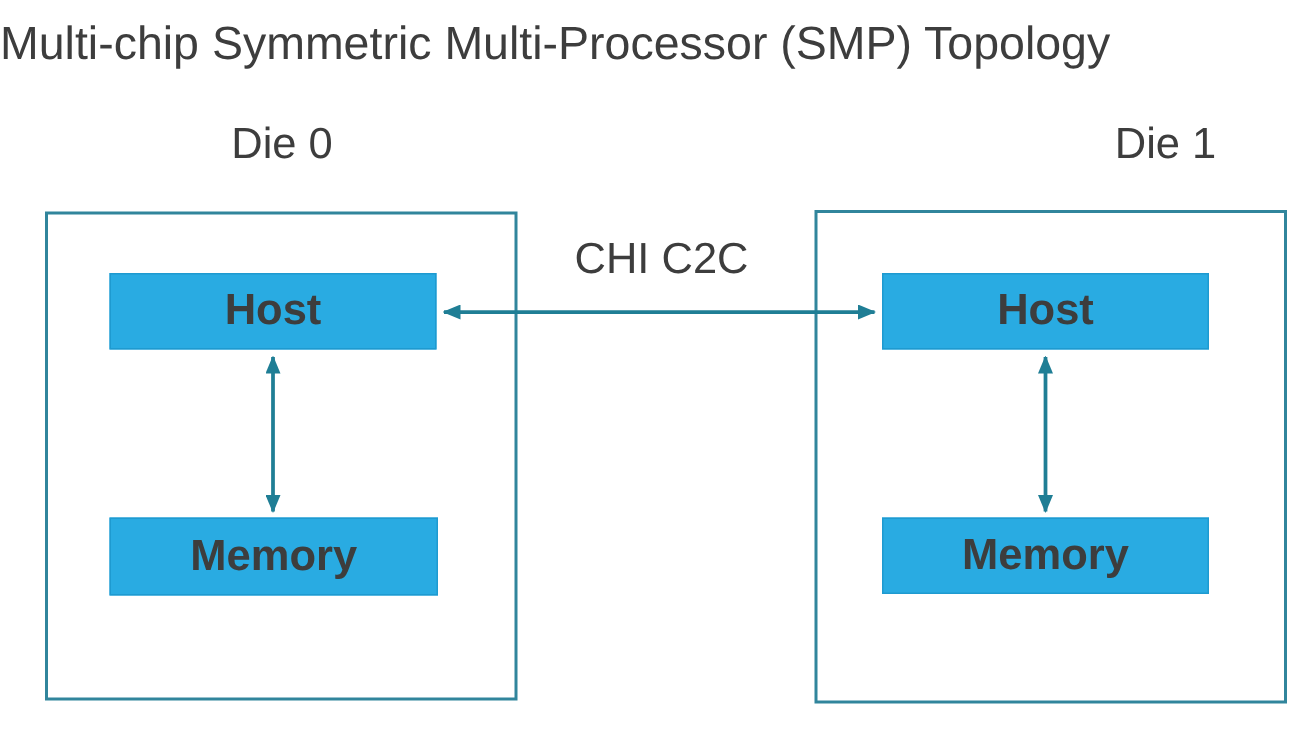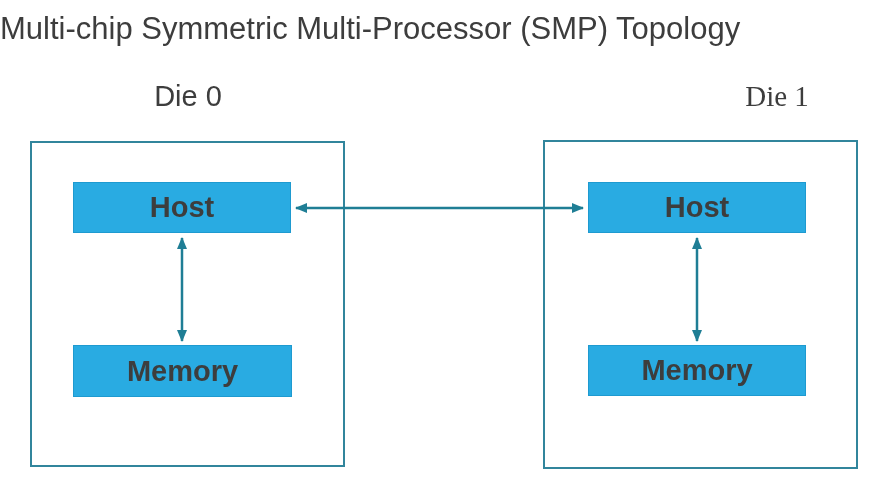--- a/index.html
+++ b/index.html
@@ -34,21 +34,21 @@
   }
   .die-label {
     position: absolute;
     top: 80px;
     transform: translateX(-50%);
     font-size: 29px;
     color: var(--text);
     white-space: nowrap;
   }
   .die0-label { left: 188px; }
-  .die1-label { left: 777px; font-family: Liberation Serif, serif; }
+  .die1-label { left: 777px; }
   .die-box {
     position: absolute;
     border: 2px solid var(--die-border);
     background: transparent;
   }
   .die0-box { left: 30px;  top: 141px; width: 315px; height: 326px; }
   .die1-box { left: 543px; top: 140px; width: 315px; height: 329px; }
   .node {
     position: absolute;
     background: var(--node-fill);
@@ -100,20 +100,21 @@
   <div class="die-label die1-label">Die 1</div>
 
   <div class="die-box die0-box"></div>
   <div class="die-box die1-box"></div>
 
   <div class="node host0">Host</div>
   <div class="node mem0">Memory</div>
   <div class="node host1">Host</div>
   <div class="node mem1">Memory</div>
 
+  <div class="chi-label">CHI C2C</div>
 
   <svg class="arrows" viewBox="0 0 876 493" xmlns="http://www.w3.org/2000/svg">
     <defs>
       <marker id="arrowhead" viewBox="0 0 12 10" refX="11" refY="5" markerWidth="12" markerHeight="10" markerUnits="userSpaceOnUse" orient="auto-start-reverse">
         <path d="M0,0 L12,5 L0,10 Z"></path>
       </marker>
     </defs>
     <line x1="296" y1="208" x2="583" y2="208" marker-start="url(#arrowhead)" marker-end="url(#arrowhead)"></line>
     <line x1="182" y1="238" x2="182" y2="341" marker-start="url(#arrowhead)" marker-end="url(#arrowhead)"></line>
     <line x1="697" y1="238" x2="697" y2="341" marker-start="url(#arrowhead)" marker-end="url(#arrowhead)"></line>

